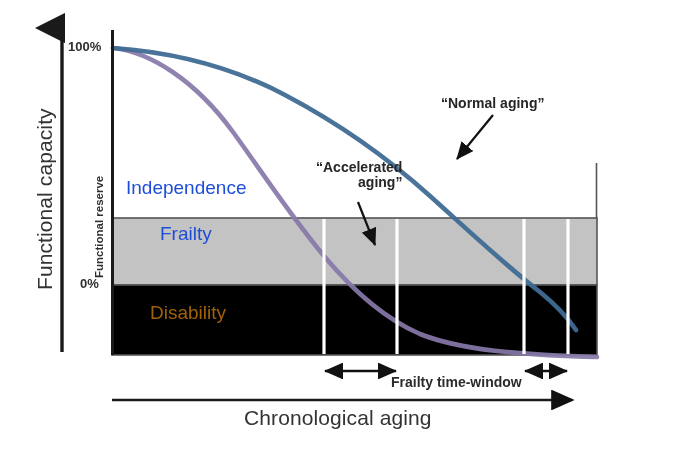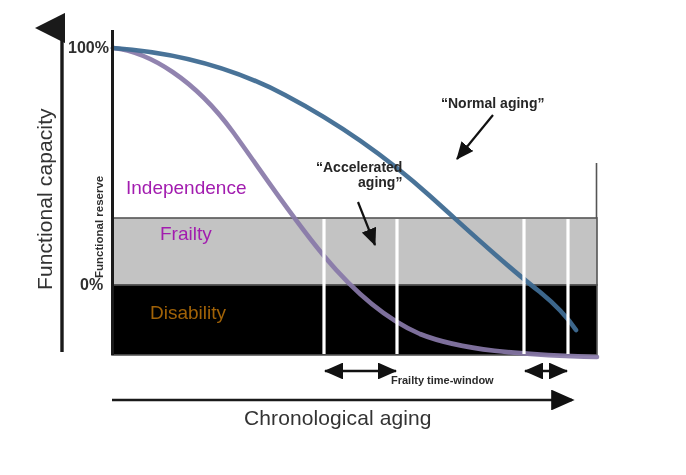--- a/index.html
+++ b/index.html
@@ -38,40 +38,40 @@
     transform: rotate(-90deg);
   }
   .inner-axis-title {
     font-size: 11.5px;
     font-weight: 700;
     color: #2f2f2f;
     transform-origin: 0 0;
     transform: rotate(-90deg);
   }
   .tick {
-    font-size: 16px;
+    font-size: 13px;
     font-weight: 700;
     color: #2f2f2f;
   }
   .band-label {
     font-size: 19px;
     font-weight: 400;
-    color: #a21caf;
+    color: #1d4ed8;
   }
   .band-label.ondark {
     color: #a16207;
   }
   .callout {
     font-size: 14px;
     font-weight: 700;
     color: #262626;
     text-align: right;
   }
   .window-label {
-    font-size: 11px;
+    font-size: 14px;
     font-weight: 700;
     color: #2b2b2b;
     padding-left: 24px;
   }
 </style>
 </head>
 <body>
 
 <div id="figure">
 

